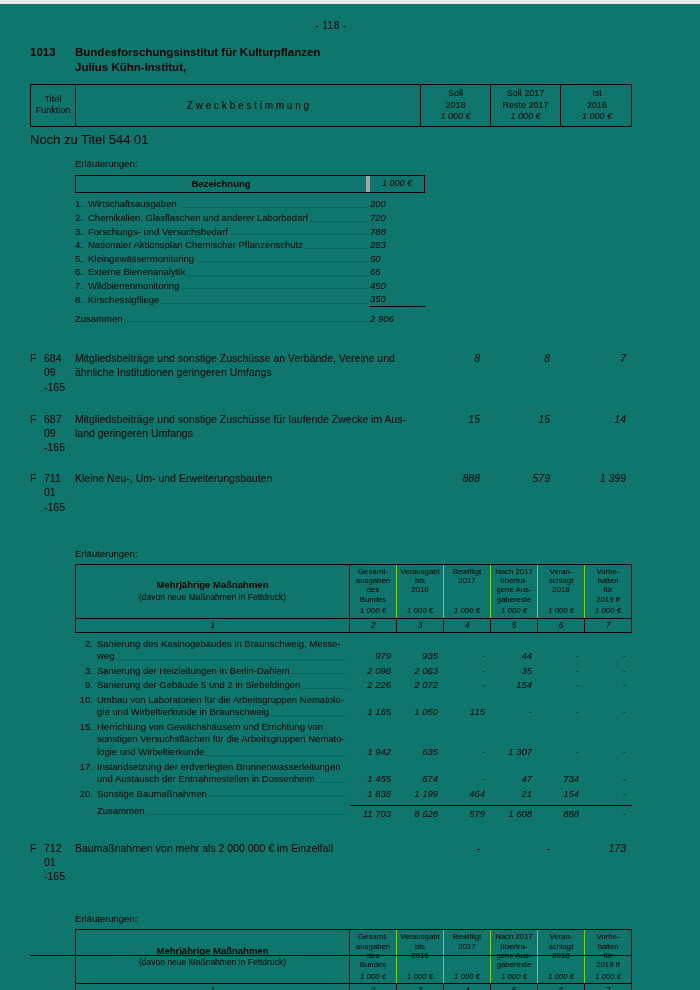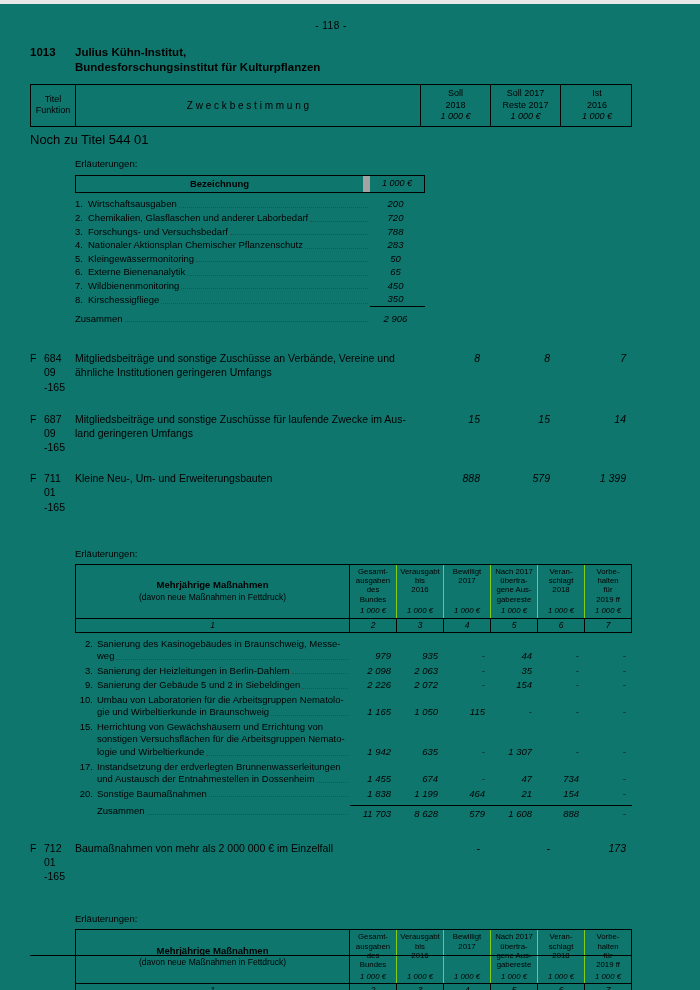--- a/index.html
+++ b/index.html
@@ -19,28 +19,28 @@
   .bh-titel{width:45px;flex:none}
   .bh-zweck{width:345px;flex:none;font-size:10px}
   .bh-val{width:70px;flex:none}
   .bh-val.last{width:72px}
   .unit{font-style:italic}
   .noch{margin-top:5px;font-size:13px}
   .erl{margin-top:11px;margin-left:45px;font-size:9.5px}
   
   .bez{margin-left:45px;margin-top:6px;width:350px;font-size:9.5px;line-height:1.32}
   .bez-head{display:flex;border:1px solid #000;text-align:center}
-  .bez-head-label{width:294px;flex:none;border-right:7px solid #a3a3a3;font-weight:bold;padding:2px}
+  .bez-head-label{width:294px;flex:none;border-right:4px solid #a3a3a3;font-weight:bold;padding:2px}
   .bez-head-unit{width:54px;flex:none;font-style:italic;font-size:9px;padding:2px}
   .bez-rows{margin-top:5px}
   .bez-row{display:flex;align-items:flex-end;margin-top:1px}
   .bez-num{width:13px;flex:none}
   .bez-flex{flex:1;display:flex;min-width:0}
   .leader{flex:1;border-bottom:1px dotted #444;margin:0 2px 3px 2px;min-width:6px}
-  .bez-val{width:55px;flex:none;text-align:center;font-style:italic;padding-right:4px}
+  .bez-val{width:55px;flex:none;text-align:left;font-style:italic;padding-right:4px}
   .bez-val.final{border-bottom:1px solid #000}
   .bez-sum{margin-top:6px}
   
   .frow{display:flex;font-size:10.5px;line-height:1.35}
   .fr-flag{width:14px;flex:none}
   .fr-titel{width:31px;flex:none}
   .fr-zweck{width:345px;flex:none;padding-right:4px}
   .fr-val{width:70px;flex:none;text-align:right;font-style:italic;padding-right:10px}
   .fr-val.last{width:72px;padding-right:6px}
   .mt26{margin-top:26px}.mt20{margin-top:20px}.mt18{margin-top:18px}.mt17{margin-top:17px}
@@ -73,22 +73,22 @@
 <body>
 
 <div class="page">
   <div class="content">
 
     <div class="page-number">- 118 -</div>
 
     <div class="chapter">
       <div class="chapter-num">1013</div>
       <div>
+        <div>Bundesforschungsinstitut für Kulturpflanzen</div>
         <div>Julius Kühn-Institut,</div>
-        <div>Bundesforschungsinstitut für Kulturpflanzen</div>
       </div>
     </div>
 
     <div class="bhead">
       <div class="bh-titel pre">Titel
 Funktion</div>
       <div class="bh-zweck">Z w e c k b e s t i m m u n g</div>
       <div class="bh-val">
         <div class="pre">Soll
 2018</div>

